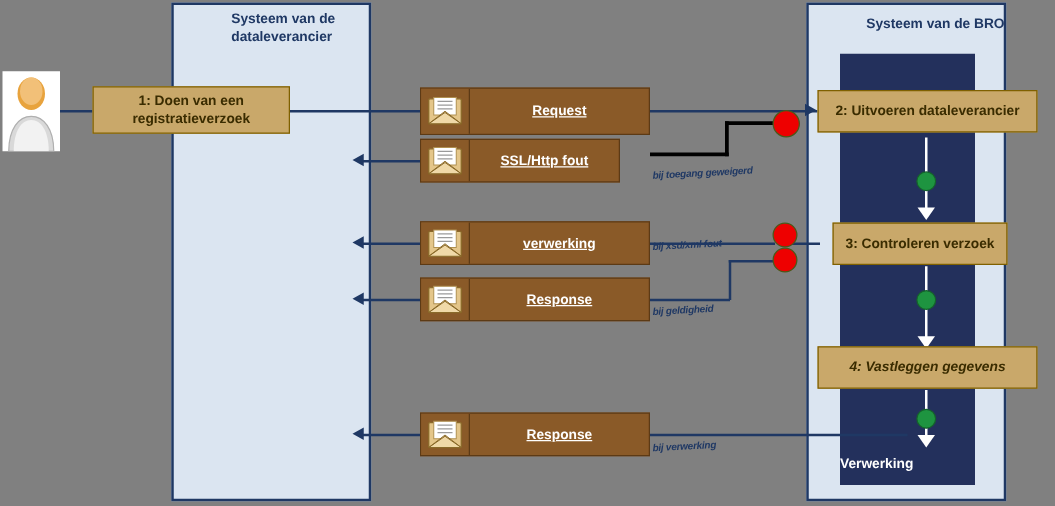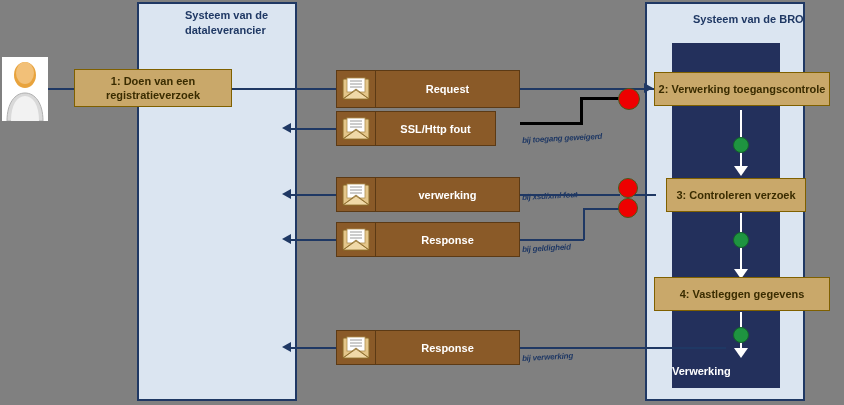--- a/index.html
+++ b/index.html
@@ -62,20 +62,21 @@
     width:38px;flex:0 0 38px;
     background:#8a5a28;
     border-right:1px solid #5c3a15;
     display:flex;align-items:center;justify-content:center;
   }
   .mbox .lbl{
     flex:1;
     display:flex;align-items:center;justify-content:center;
     color:#ffffff;font-size:11px;font-weight:bold;
     text-align:right;
+    text-decoration:underline;
   }
 
   
   .bandlabel{
     position:absolute;
     color:#ffffff;font-size:11px;font-weight:bold;
     text-align:center;
     display:flex;align-items:center;justify-content:flex-start;
   }
 
@@ -190,28 +191,28 @@
   </div>
 
   <div class="abox" style="left:74px;top:69px;width:158px;height:38px;">
     <div>
       <div>1: Doen van een</div>
       <div>registratieverzoek</div>
     </div>
   </div>
 
   <div class="abox" style="left:654px;top:72px;width:176px;height:34px;">
-    <span>2: Verwerking toegangscontrole</span>
+    <span>2: Uitvoeren dataleverancier</span>
   </div>
 
   <div class="abox" style="left:666px;top:178px;width:140px;height:34px;">
     <span>3:  Controleren verzoek</span>
   </div>
 
-  <div class="abox" style="left:654px;top:277px;width:176px;height:34px;">
+  <div class="abox" style="left:654px;top:277px;width:176px;height:34px;font-style:italic;">
     <span>4: Vastleggen gegevens</span>
   </div>
 
   <div class="bandlabel" style="left:672px;top:360px;width:108px;height:22px;">
     <span>Verwerking</span>
   </div>
 
   <div class="mbox" style="left:336px;top:70px;width:184px;height:38px;">
     <div class="env">
       <svg width="28" height="24" viewBox="0 0 28 24">

